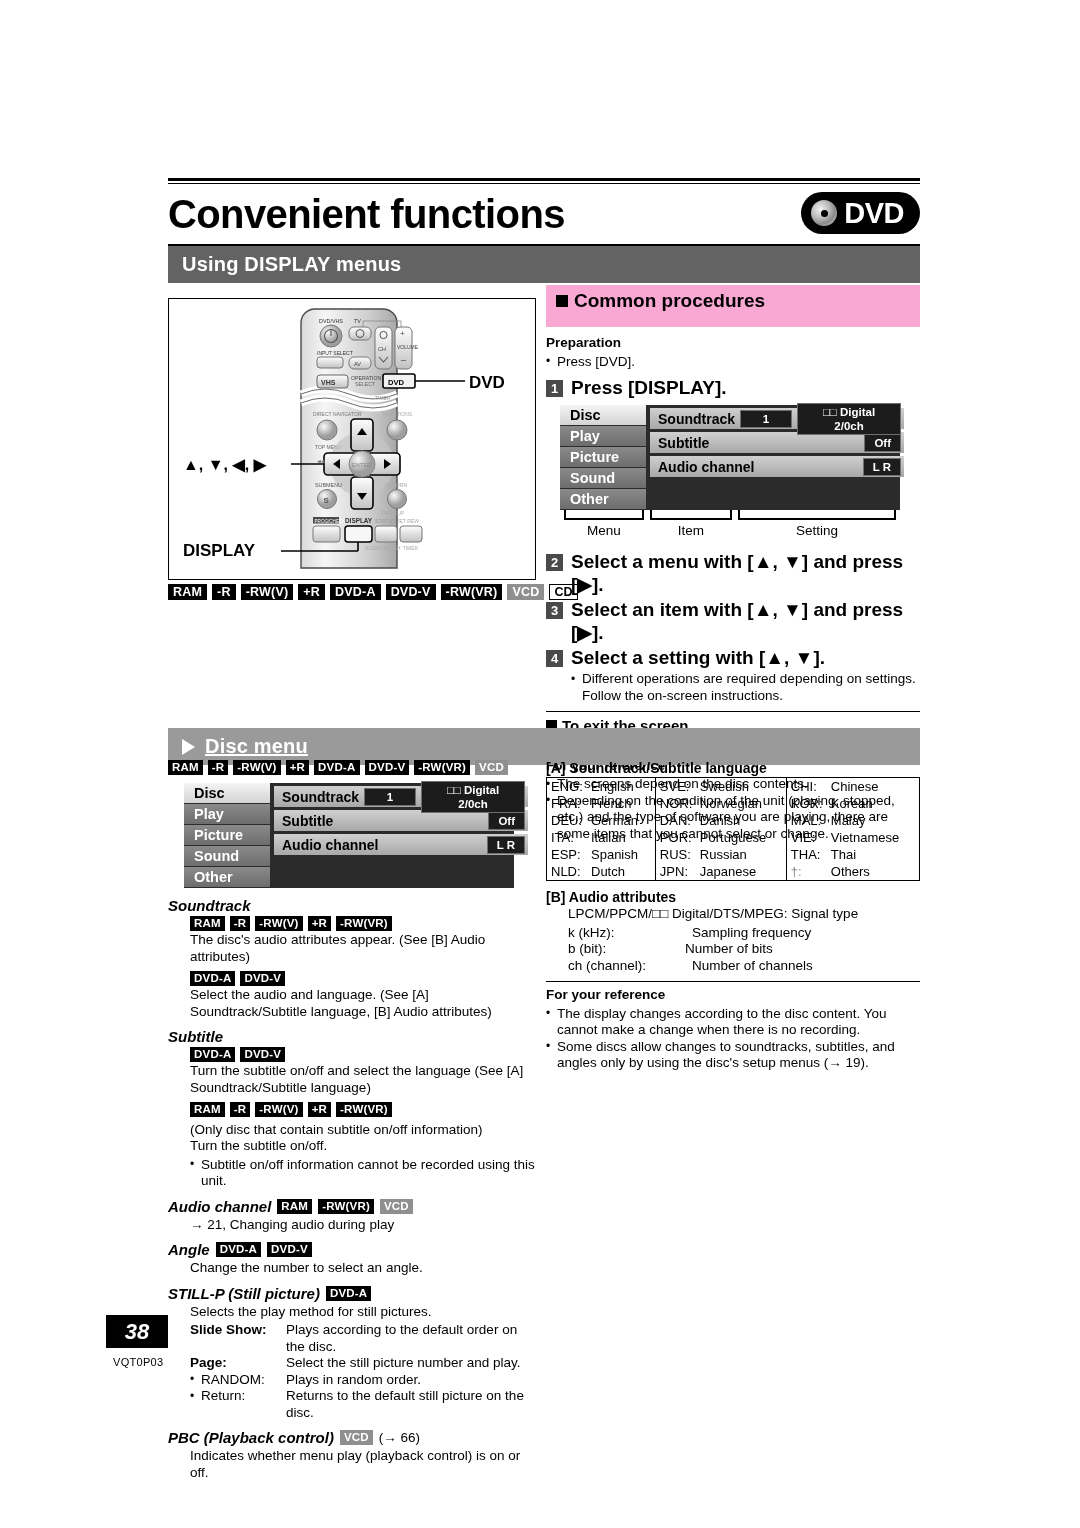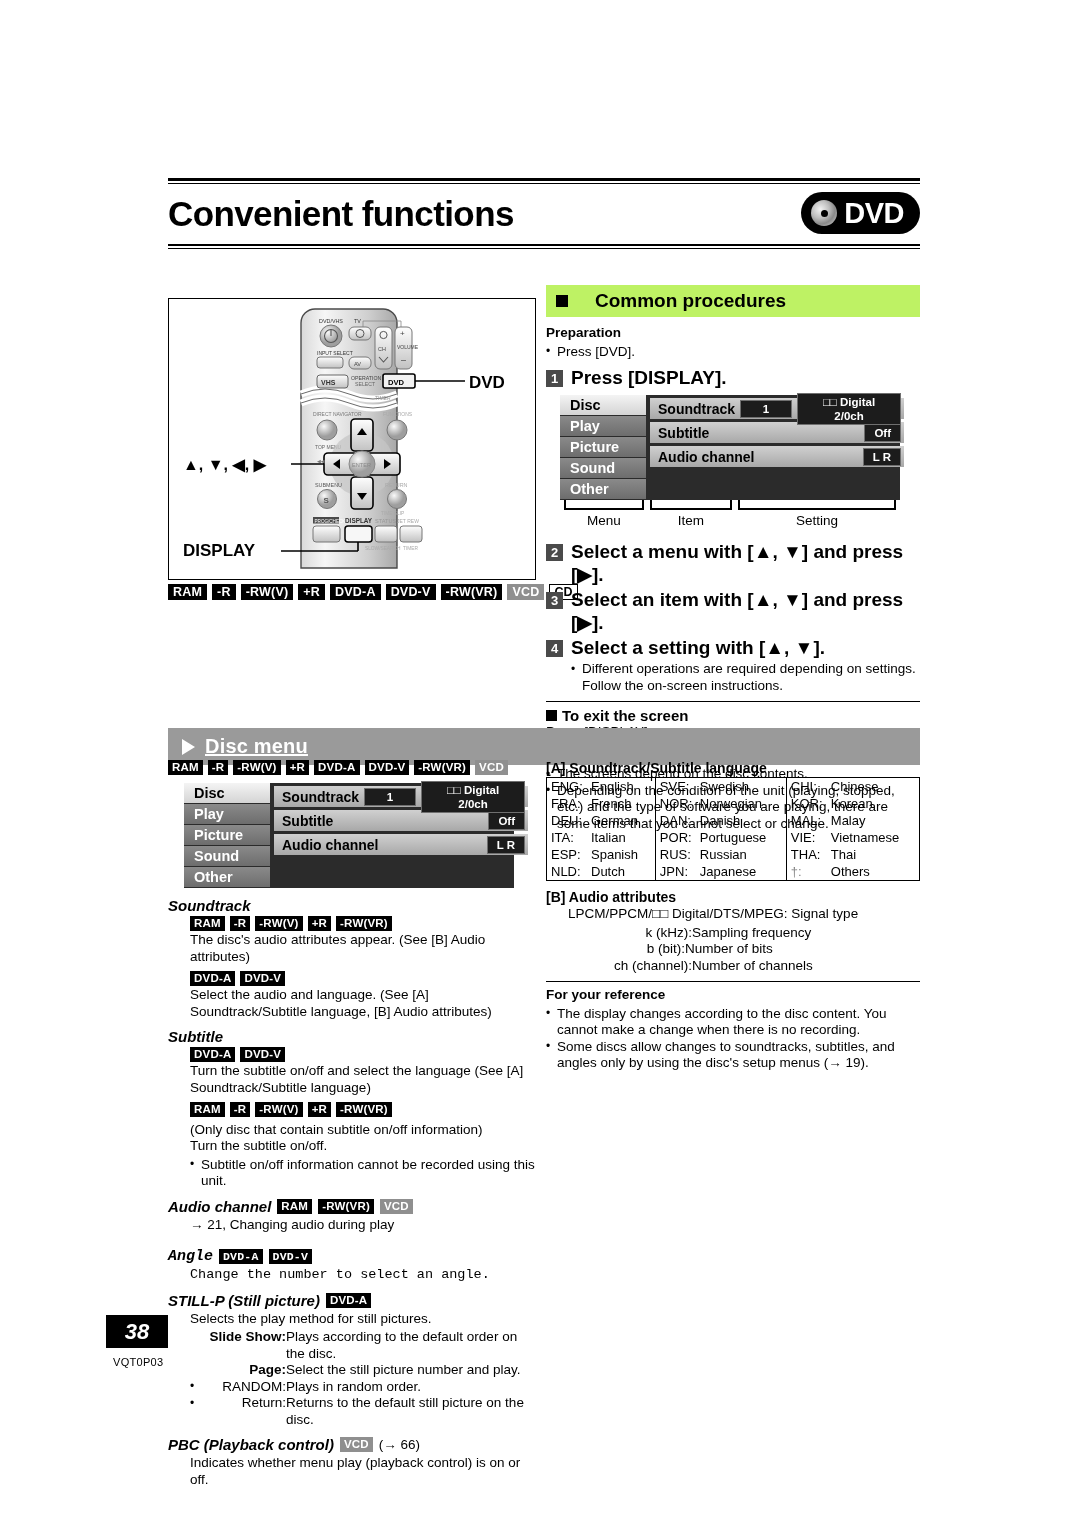--- a/index.html
+++ b/index.html
@@ -14,21 +14,21 @@
   }
 
   .page { position:absolute; left:0; top:0; width:1080px; height:1528px; }
 
   
   .hdr { position:absolute; left:168px; top:178px; width:752px; }
   .rule-dbl { border-top:3px solid #000; border-bottom:1.5px solid #000; height:6px; }
   .rule-dbl2 { border-top:2.5px solid #000; border-bottom:1.5px solid #000; height:5px; margin-top:4px;}
   .title-row { position:relative; height:50px; margin-top:6px; }
   h1.page-title {
-    margin:0; font-size:35px; font-weight:bold; letter-spacing:-0.6px;
+    margin:0; font-size:40px; font-weight:bold; letter-spacing:-0.6px;
     line-height:48px;
   }
   .dvd-badge {
     position:absolute; right:0; top:2px;
     background:#000; color:#fff; border-radius:22px;
     height:42px; padding:0 16px 0 10px;
     display:flex; align-items:center; gap:7px;
   }
   .dvd-disc {
     width:26px; height:26px; border-radius:50%;
@@ -41,22 +41,22 @@
   
   .bar-dark {
     background:#636363; color:#fff; font-size:20px; font-weight:bold;
     padding:7px 0 7px 14px; letter-spacing:0.2px;
   }
   .bar-mid {
     background:#9a9a9a; color:#fff; font-size:20px; font-weight:bold;
     padding:7px 0 7px 14px; letter-spacing:0.2px; display:flex; align-items:center; gap:10px;text-decoration:underline;
   }
   .bar-light {
-    background:#bef264; color:#000; font-size:19px; font-weight:bold;
-    padding:5px 0 5px 10px; display:flex; align-items:center; gap:27px;
+    background:#f9a8d4; color:#000; font-size:19px; font-weight:bold;
+    padding:5px 0 15px 10px; display:flex; align-items:center; gap:6px;
   }
   .sq { width:12px; height:12px; background:#000; display:inline-block; }
   .tri { width:0;height:0;border-left:13px solid #fff;border-top:8px solid transparent;border-bottom:8px solid transparent; }
 
   
   .b { font-weight:bold; }
   p.t { margin:0 0 2px 0; font-size:13.5px; line-height:16.5px; }
   .bullet { position:relative; padding-left:11px; font-size:13.5px; line-height:16.5px; margin:0; }
   .bullet::before { content:"\2022"; position:absolute; left:0; top:-0.5px; font-size:12px; }
   .hdlabel { font-size:14px; font-weight:bold; margin:0 0 1px 0; }
@@ -123,21 +123,21 @@
 
   .hr-thin { border:none; border-top:1.2px solid #000; margin:7px 0 5px 0; }
 
   
   .colL { position:absolute; left:168px; width:370px; }
   .colR { position:absolute; left:546px; width:374px; }
 
   .subhead { font-size:15px; font-weight:bold; font-style:italic; margin:0 0 2px 0; display:flex; align-items:center; gap:6px; flex-wrap:wrap;}
   .indent { margin-left:22px; }
   .deftbl { display:flex; font-size:13.5px; line-height:16.5px; }
-  .deftbl .k { width:96px; flex:none;text-align:right; }
+  .deftbl .k { width:96px; flex:none; }
 
   
   .pagenum {
     position:absolute; left:106px; top:1315px;
     background:#000; color:#fff; width:62px; height:33px;
     font-size:22px; font-weight:bold; font-style:italic;
     display:flex; align-items:center; justify-content:center;
   }
   .vqt { position:absolute; left:113px; top:1356px; font-size:11px; letter-spacing:0.3px; }
 </style>
@@ -151,20 +151,23 @@
     <div class="title-row">
       <h1 class="page-title">Convenient functions</h1>
       <div class="dvd-badge">
         <span class="dvd-disc"></span>
         <span class="dvd-word">DVD</span>
       </div>
     </div>
     <div class="rule-dbl2"></div>
   </div>
 
+  <div style="position:absolute;left:168px;top:246px;width:752px;">
+    <div class="bar-dark">Using DISPLAY menus</div>
+  </div>
 
   <div class="remote-box">
     <svg width="366" height="279" viewBox="0 0 366 279">
       <defs>
         <linearGradient id="bodyg" x1="0" y1="0" x2="1" y2="0">
           <stop offset="0%" stop-color="#d9d9d9"></stop>
           <stop offset="25%" stop-color="#f6f6f6"></stop>
           <stop offset="70%" stop-color="#cfcfcf"></stop>
           <stop offset="100%" stop-color="#a8a8a8"></stop>
         </linearGradient>
@@ -471,21 +474,21 @@
         <span>Audio channel</span>
         <span class="bdg" style="font-style:normal;font-size:11.5px;padding:1px 4px;">RAM</span>
         <span class="bdg" style="font-style:normal;font-size:11.5px;padding:1px 4px;">-RW(VR)</span>
         <span class="bdg gray" style="font-style:normal;font-size:11.5px;padding:1px 4px;">VCD</span>
       </div>
       <div class="indent">
         <p class="t">→ 21, Changing audio during play</p>
       </div>
     </div>
 
-    <div style="margin-top:15px;font-family:Liberation Mono, monospace;">
+    <div style="margin-top:8px;">
       <div class="subhead">
         <span>Angle</span>
         <span class="bdg" style="font-style:normal;font-size:11.5px;padding:1px 4px;">DVD-A</span>
         <span class="bdg" style="font-style:normal;font-size:11.5px;padding:1px 4px;">DVD-V</span>
       </div>
       <div class="indent">
         <p class="t">Change the number to select an angle.</p>
       </div>
     </div>
 

